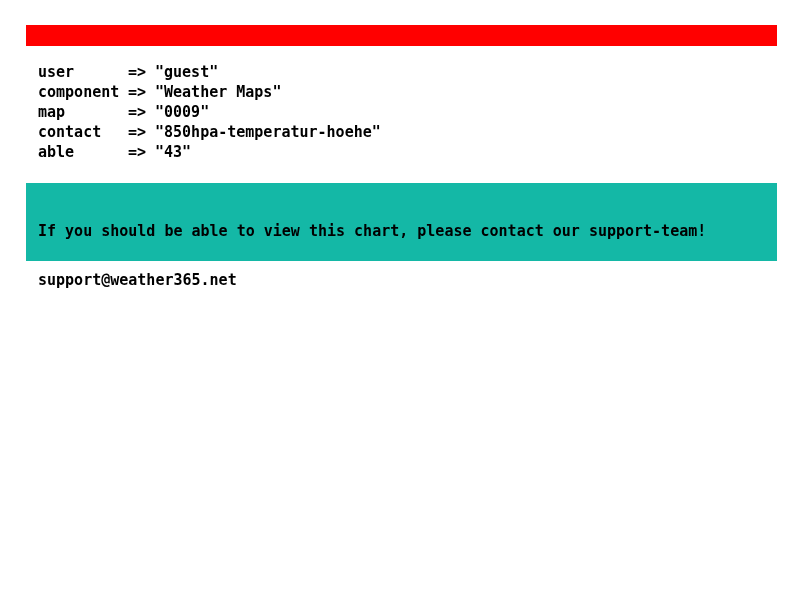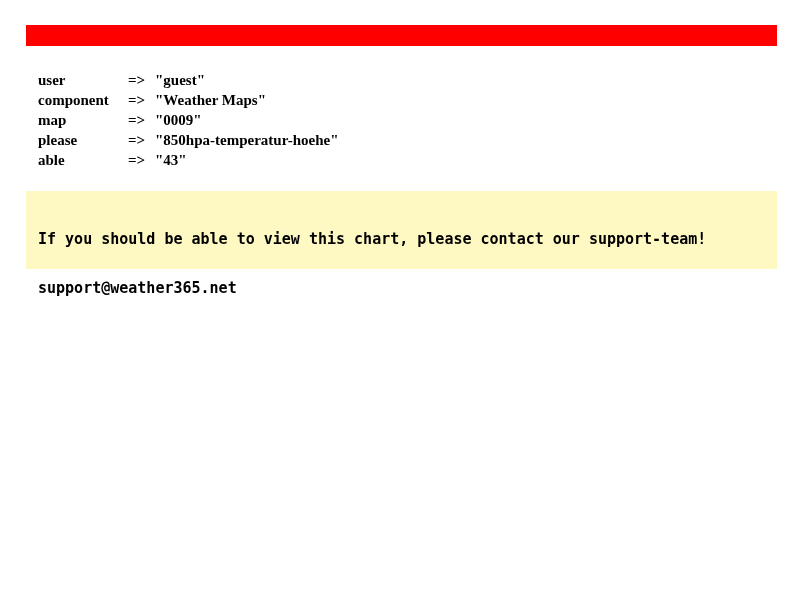--- a/index.html
+++ b/index.html
@@ -22,26 +22,25 @@
     padding: 1px 0 1px 12px;
     line-height: 19px;
     white-space: pre;
   }
   .banner-error {
     margin-top: 25px;
     background: #ff0000;
   }
   .banner-info {
     margin-top: 21px;
-    background: #fef9c3;
+    background: #14b8a6;
   }
   .params {
-    margin-top: 24px;
+    margin-top: 16px;
     margin-left: 38px;
-    font-family: Liberation Serif, serif;
   }
   .param-row {
     display: flex;
     line-height: 20px;
     white-space: pre;
   }
   .param-key   { width: 90px; }
   .param-arrow { width: 27px; }
   .footer {
     margin-top: 9px;
@@ -69,21 +68,21 @@
     <span class="param-key">component</span>
     <span class="param-arrow">=&gt;</span>
     <span class="param-value">"Weather Maps"</span>
   </div>
   <div class="param-row">
     <span class="param-key">map</span>
     <span class="param-arrow">=&gt;</span>
     <span class="param-value">"0009"</span>
   </div>
   <div class="param-row">
-    <span class="param-key">please</span>
+    <span class="param-key">contact</span>
     <span class="param-arrow">=&gt;</span>
     <span class="param-value">"850hpa-temperatur-hoehe"</span>
   </div>
   <div class="param-row">
     <span class="param-key">able</span>
     <span class="param-arrow">=&gt;</span>
     <span class="param-value">"43"</span>
   </div>
 </div>
 

